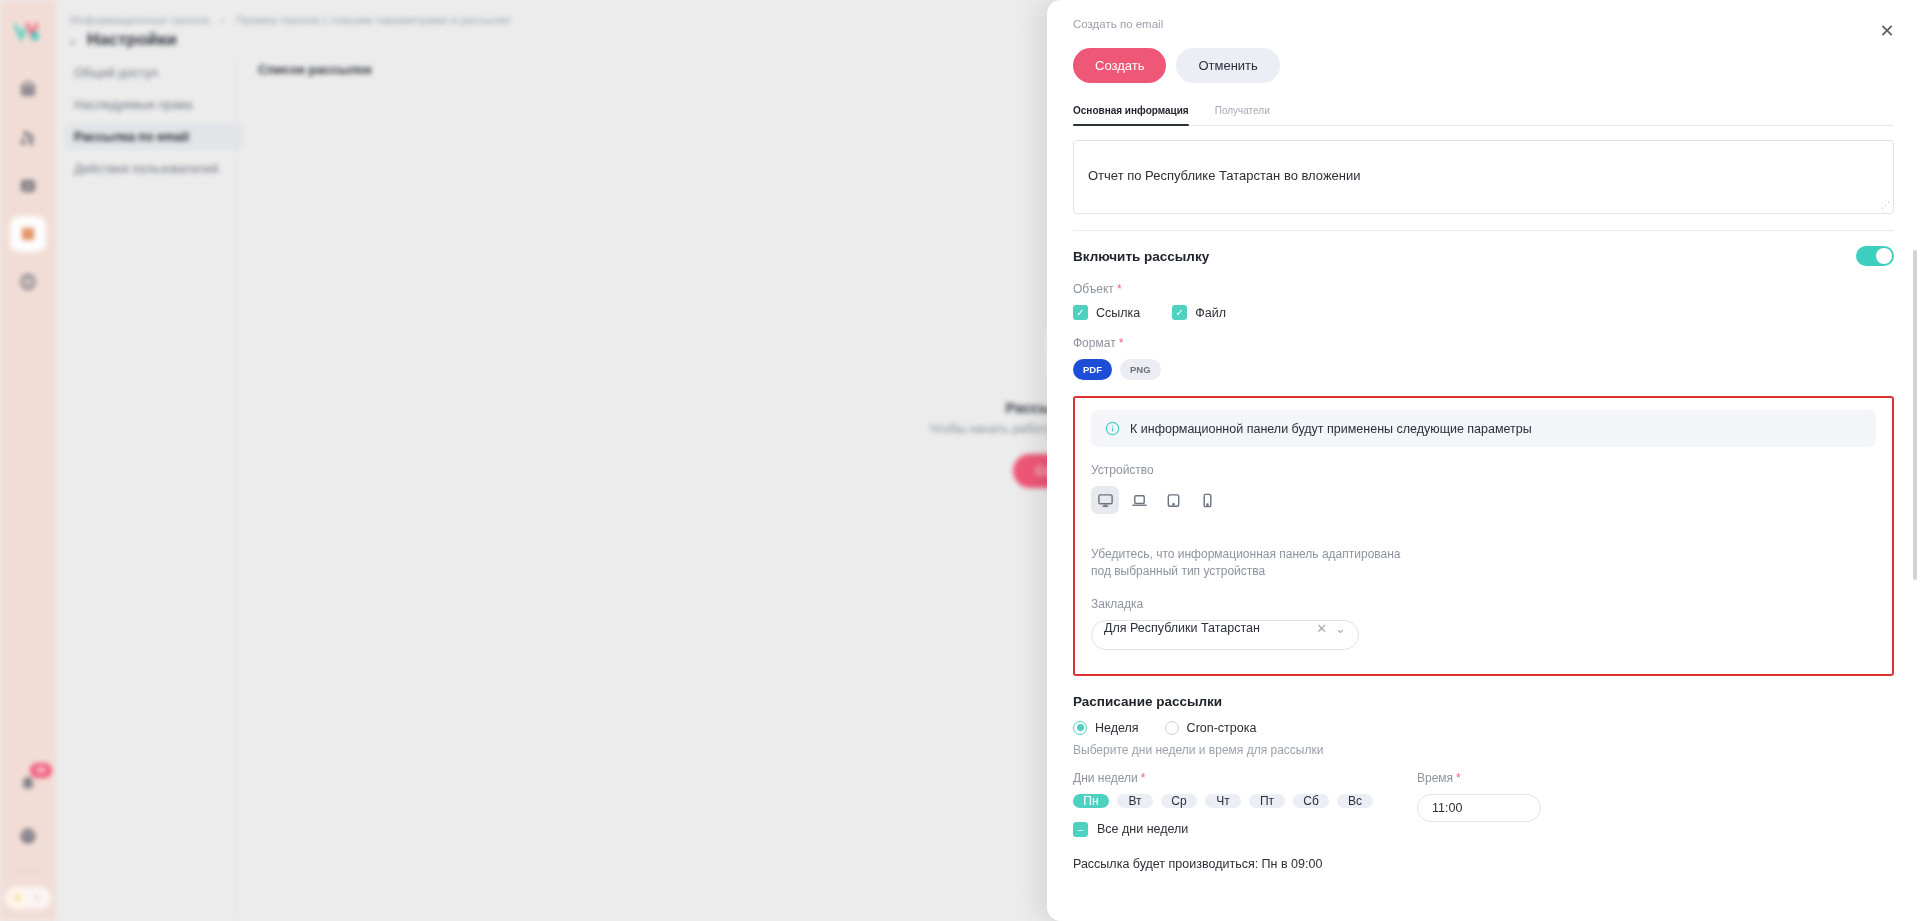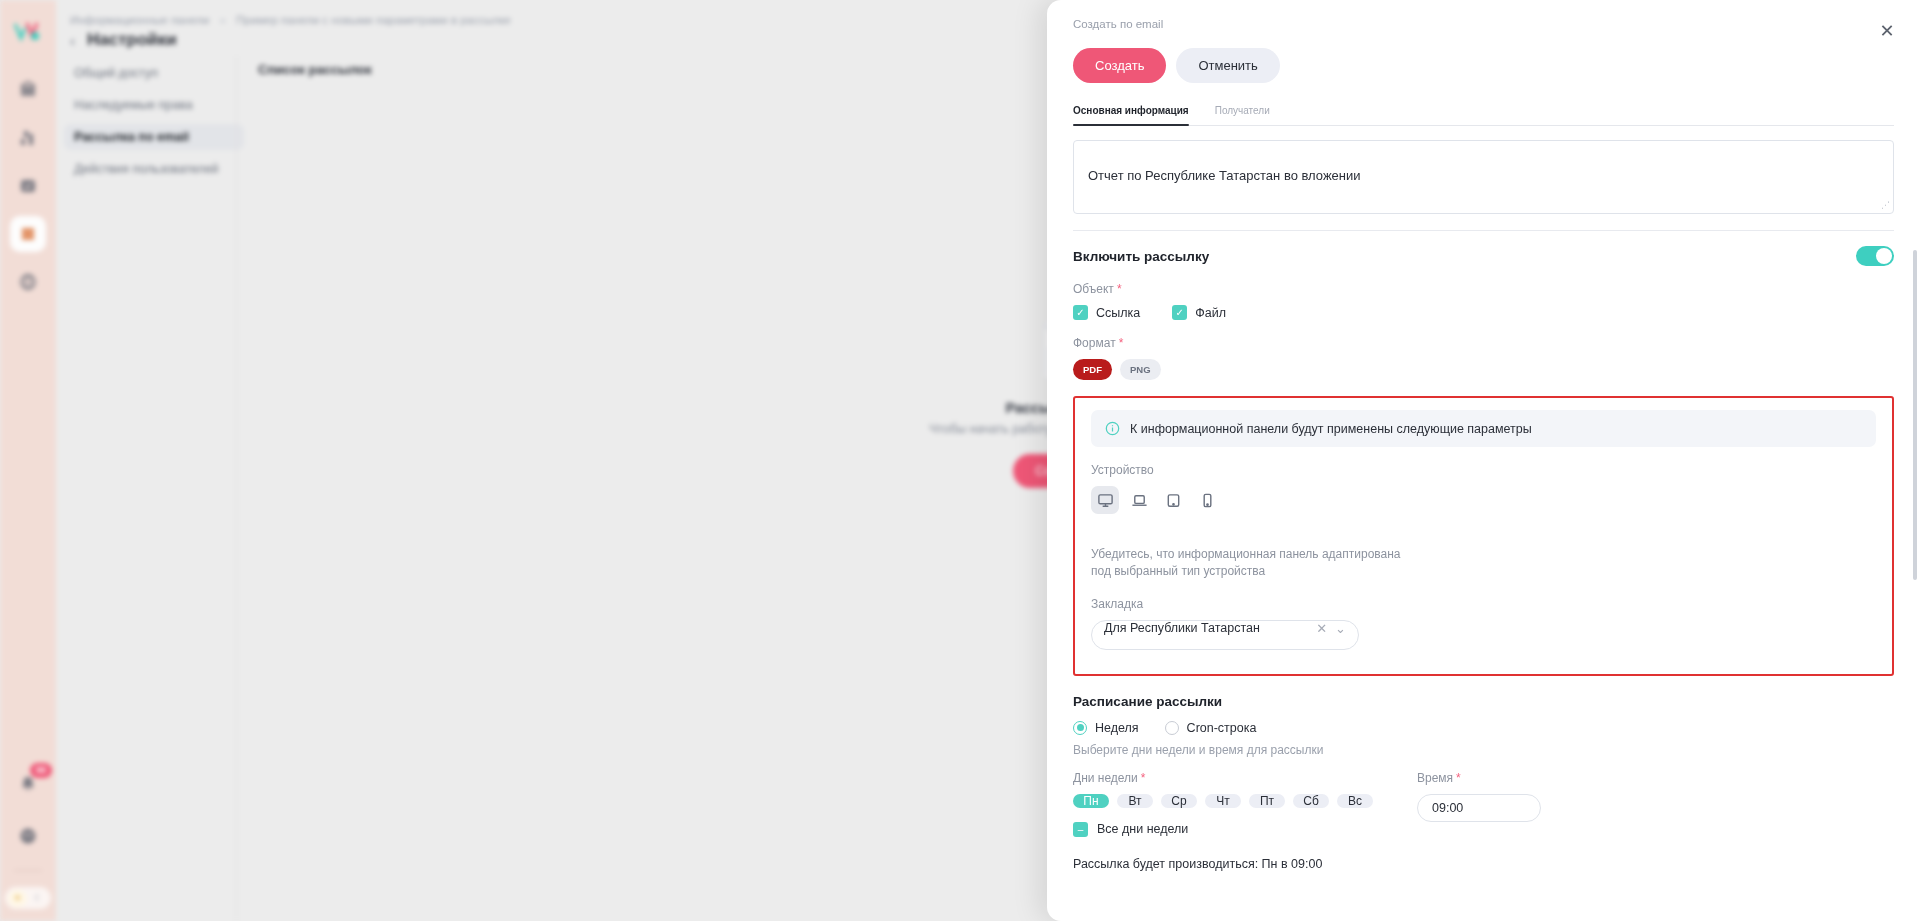--- a/index.html
+++ b/index.html
@@ -167,21 +167,21 @@
     color: #fff; font-size: 10px;
   }
   .cbox.indet { background: #4fd1c1; }
   .check-label { font-size: 12.5px; color: #2b2f38; }
 
   .badges { display: flex; gap: 8px; margin-top: 9px; }
   .badge {
     min-width: 34px; height: 21px; border-radius: 11px;
     font-size: 9.5px; font-weight: bold; color: #fff;
     display: flex; align-items: center; justify-content: center;
-    padding: 0 10px; background: #b91c1c;
+    padding: 0 10px; background: #1d4ed8;
   }
   .badge.off { background: #ebedf2; color: #6b7280; }
 
   
   .params-box {
     margin-top: 16px; border: 2px solid #e03131; border-radius: 3px;
     padding: 12px 16px 24px 16px;
   }
   .info-banner {
     background: #f3f5f9; border-radius: 7px;
@@ -490,21 +490,21 @@
           <div class="all-days">
             <span class="cbox indet">–</span>
             <span class="check-label">Все дни недели</span>
           </div>
         </div>
         <div>
           <div class="field-label" style="margin-top:0;">
             <span>Время</span><span class="req">*</span>
           </div>
           <div class="time-input">
-            <span>09:00</span>
+            <span>11:00</span>
           </div>
         </div>
       </div>
 
       <div class="summary">Рассылка будет производиться: Пн в 09:00</div>
 
       <div class="scrollbar"></div>
     </div>
   </div>
 

